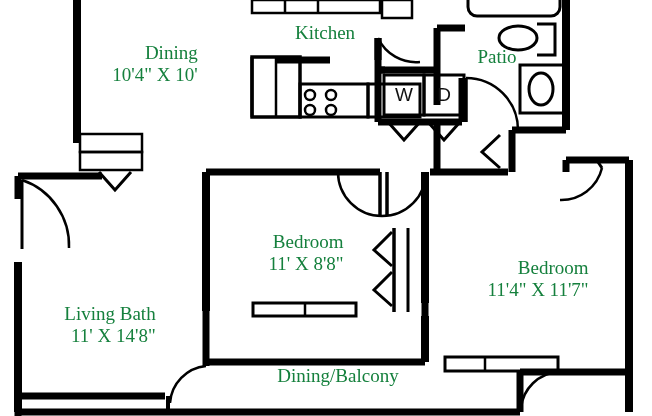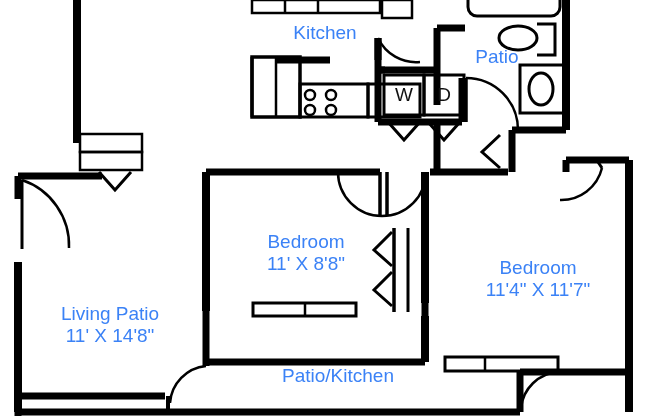--- a/index.html
+++ b/index.html
@@ -20,23 +20,23 @@
   #floorplan-svg {
     position: absolute;
     top: 0;
     left: 0;
     width: 652px;
     height: 416px;
     display: block;
   }
   .room-label {
     position: absolute;
-    text-align: center;
-    color: #3b82f6;
-    font-family: Liberation Sans, sans-serif;
+    text-align: right;
+    color: #15803d;
+    font-family: Liberation Serif, serif;
     line-height: 1.18;
     white-space: nowrap;
     pointer-events: none;
   }
   .room-label .rl-name {
     display: block;
     font-size: 19px;
     letter-spacing: 0px;
   }
   .room-label .rl-dims {
@@ -207,45 +207,49 @@
       <path d="M 425 172 L 425 303"></path>
       <path d="M 425 316 L 425 362"></path>
       <path d="M 629 160 L 629 412"></path>
       <path d="M 18 262 L 18 412"></path>
       <path d="M 77 0 L 77 143"></path>
       <path d="M 566 0 L 566 130"></path>
     </g>
 
   </svg>
 
+  <div class="room-label" style="left:155px; top:42px; transform:translateX(-50%);">
+    <span class="rl-name">Dining</span>
+    <span class="rl-dims">10'4" X 10'</span>
+  </div>
 
   <div class="room-label" style="left:325px; top:22px; transform:translateX(-50%);">
     <span class="rl-name">Kitchen</span>
   </div>
 
   <div class="room-label" style="left:497px; top:46px; transform:translateX(-50%);">
     <span class="rl-name">Patio</span>
   </div>
 
   <div class="room-label" style="left:306px; top:231px; transform:translateX(-50%);">
     <span class="rl-name">Bedroom</span>
     <span class="rl-dims">11' X 8'8"</span>
   </div>
 
   <div class="room-label" style="left:538px; top:257px; transform:translateX(-50%);">
     <span class="rl-name">Bedroom</span>
     <span class="rl-dims">11'4" X 11'7"</span>
   </div>
 
   <div class="room-label" style="left:110px; top:303px; transform:translateX(-50%);">
-    <span class="rl-name">Living Patio</span>
+    <span class="rl-name">Living Bath</span>
     <span class="rl-dims">11' X 14'8"</span>
   </div>
 
   <div class="room-label" style="left:338px; top:365px; transform:translateX(-50%);">
-    <span class="rl-name">Patio/Kitchen</span>
+    <span class="rl-name">Dining/Balcony</span>
   </div>
 
   <div class="appliance-label" style="left:404px; top:84px; transform:translateX(-50%);">W</div>
 
   <div class="appliance-label" style="left:444px; top:84px; transform:translateX(-50%);">D</div>
 
 </div>
 
 </body></html>

